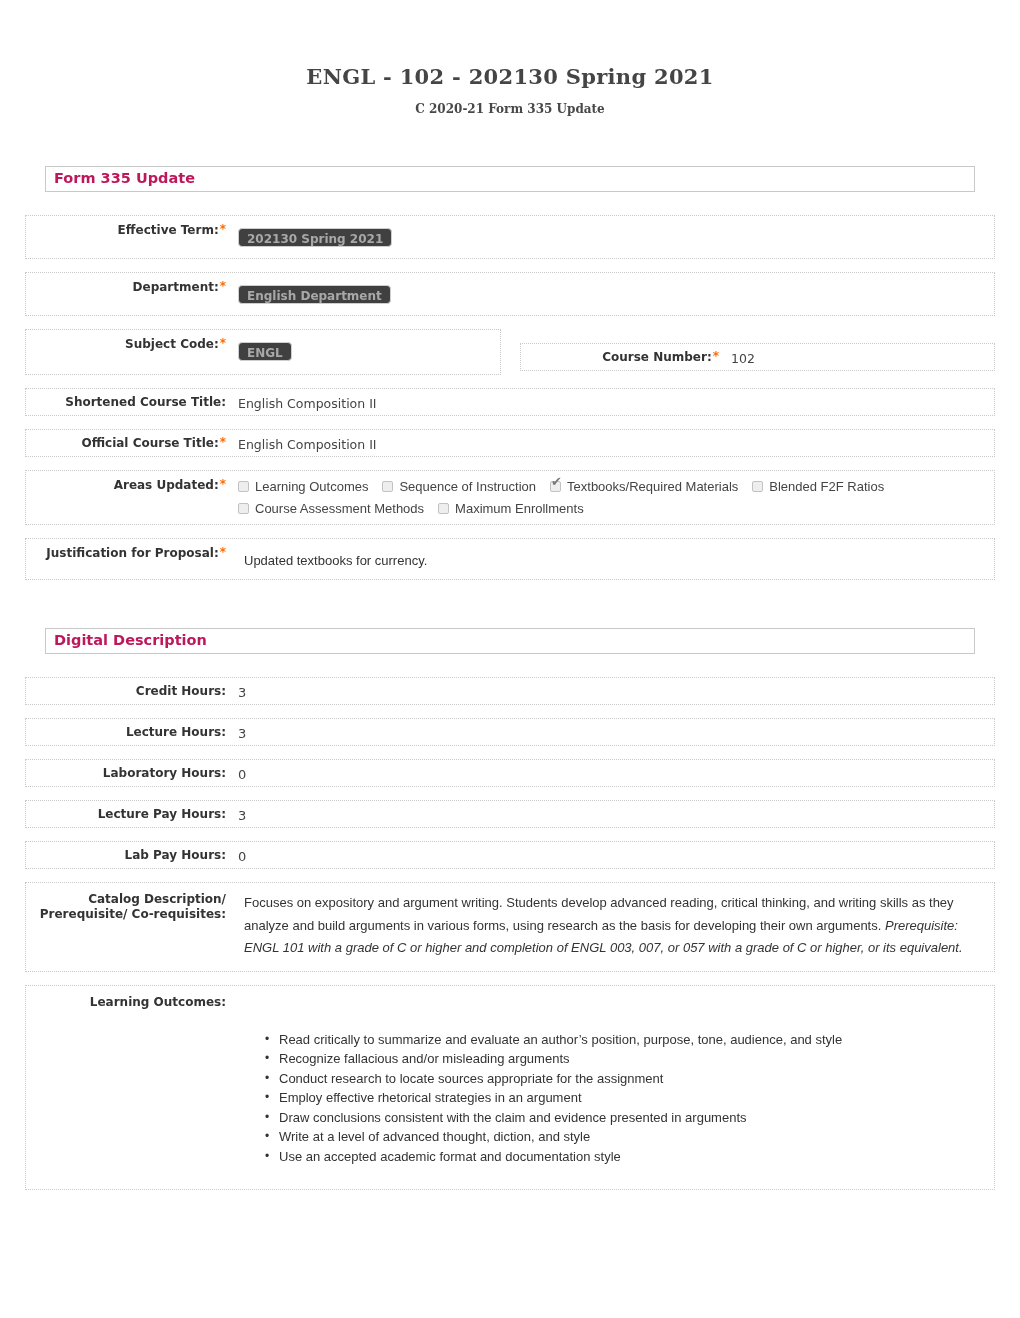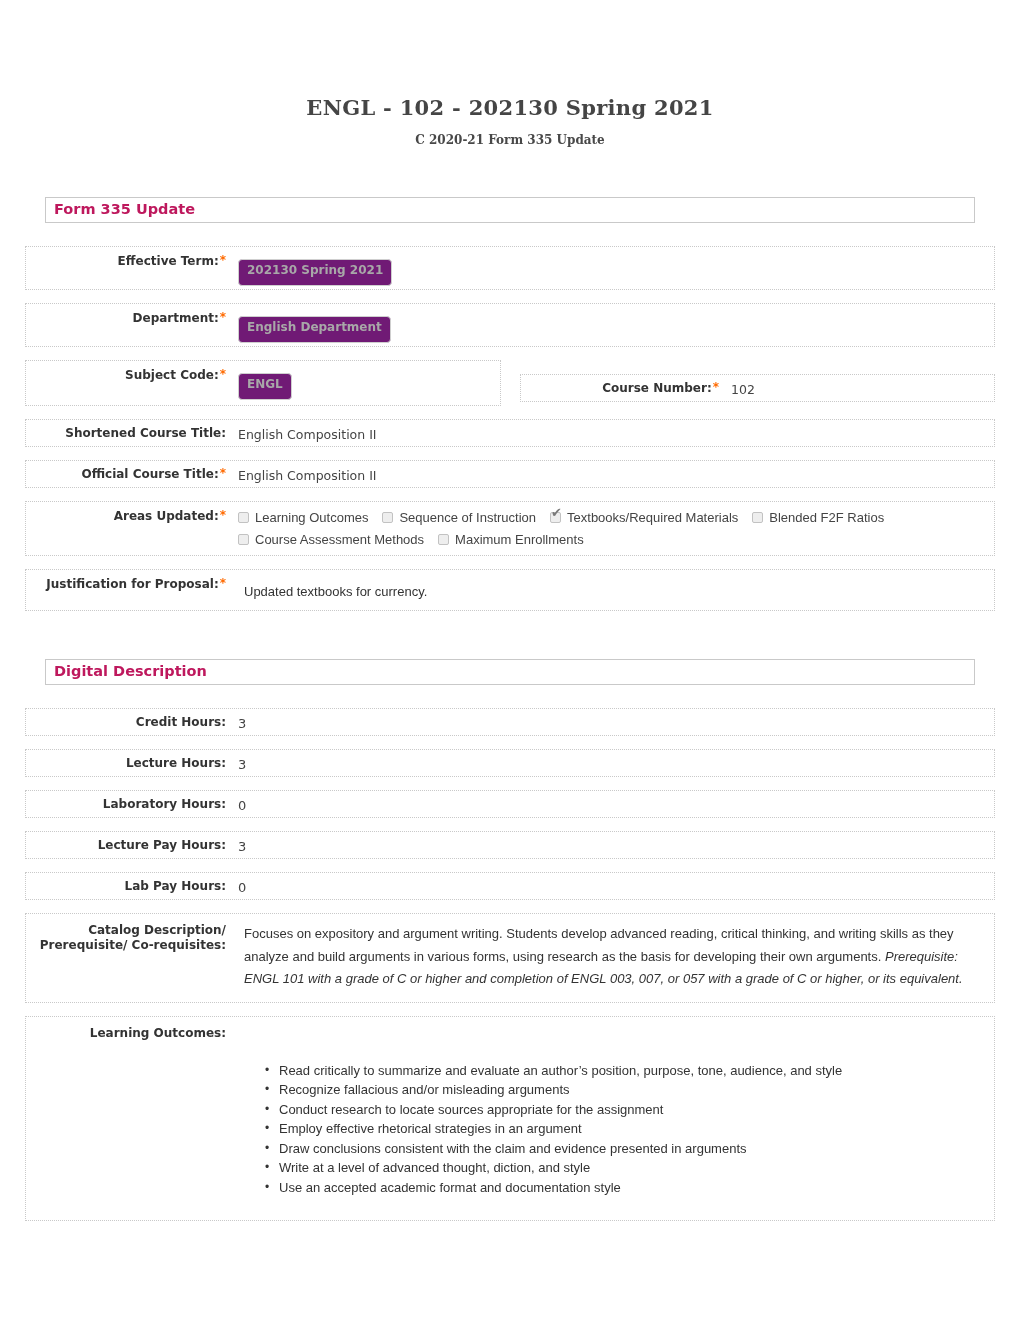--- a/index.html
+++ b/index.html
@@ -3,21 +3,21 @@
 <meta charset="utf-8">
 <style>
   * { margin: 0; padding: 0; box-sizing: border-box; }
   html, body { background: #ffffff; }
   body {
     width: 1020px; height: 1318px;
     font-family: "DejaVu Sans", sans-serif;
     position: relative; overflow: hidden;
   }
   .page-title {
-    padding-top: 95px; text-align: center;
+    padding-top: 64px; text-align: center;
     font-family: "DejaVu Serif", serif; font-weight: bold;
     font-size: 21px; color: #454545; letter-spacing: .3px;
   }
   .page-subtitle {
     margin-top: 13px; text-align: center;
     font-family: "DejaVu Serif", serif; font-weight: bold;
     font-size: 12px; color: #484848;
   }
   .section-header {
     margin: 48px 45px 0 45px;
@@ -39,23 +39,23 @@
     font-size: 12px; font-weight: bold; color: #333;
     line-height: 15px;
   }
   .req { color: #ff6a00; font-weight: bold; margin-left: 1px; position: relative; top: -1px; }
   .h44 { height: 44px; padding-top: 7px; }
   .h46 { height: 46px; padding-top: 7px; }
   .h28 { height: 28px; padding-top: 6px; }
   .boxed {
     display: inline-block; margin: 5px 0 0 12px;
     border: 1px solid #cfcfcf; border-radius: 4px;
-    padding: 3px 8px 8px 8px;
+    padding: 3px 8px 0 8px;
     font-size: 12px; font-weight: bold; color: #a8a8a8;
-    background: #701a75; line-height: 14px;
+    background: #404040; line-height: 14px;
   }
   .val-plain {
     margin-left: 12px; font-size: 12.5px; color: #444;
     line-height: 16px; padding-top: 1px;
   }
   .band { position: relative; }
   .row.half { width: 476px; }
   .row.course-num {
     position: absolute; left: 495px; right: 0; top: 14px;
     height: 28px; padding-top: 6px; margin-top: 0;

